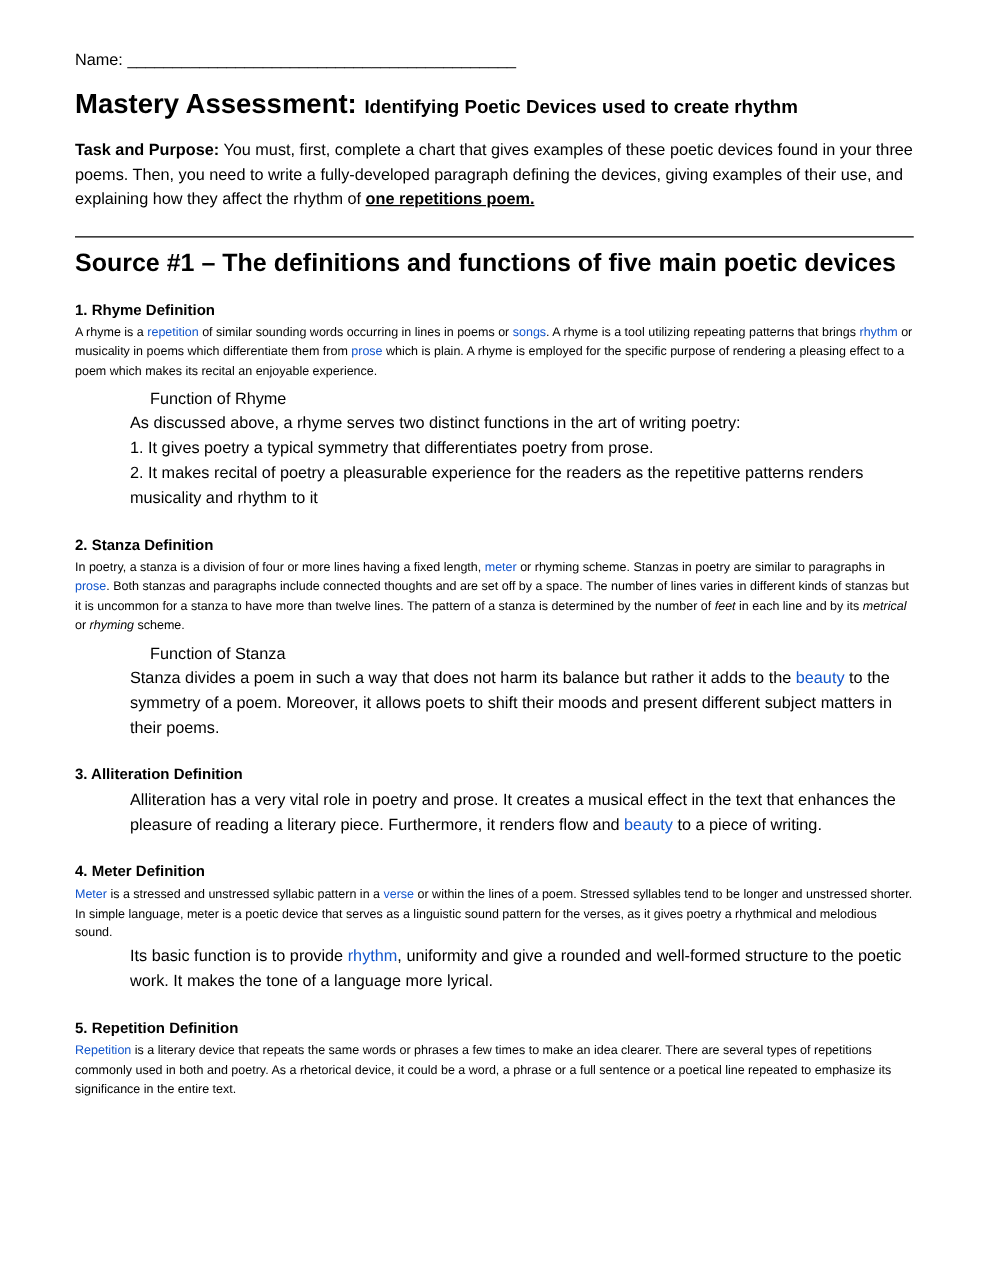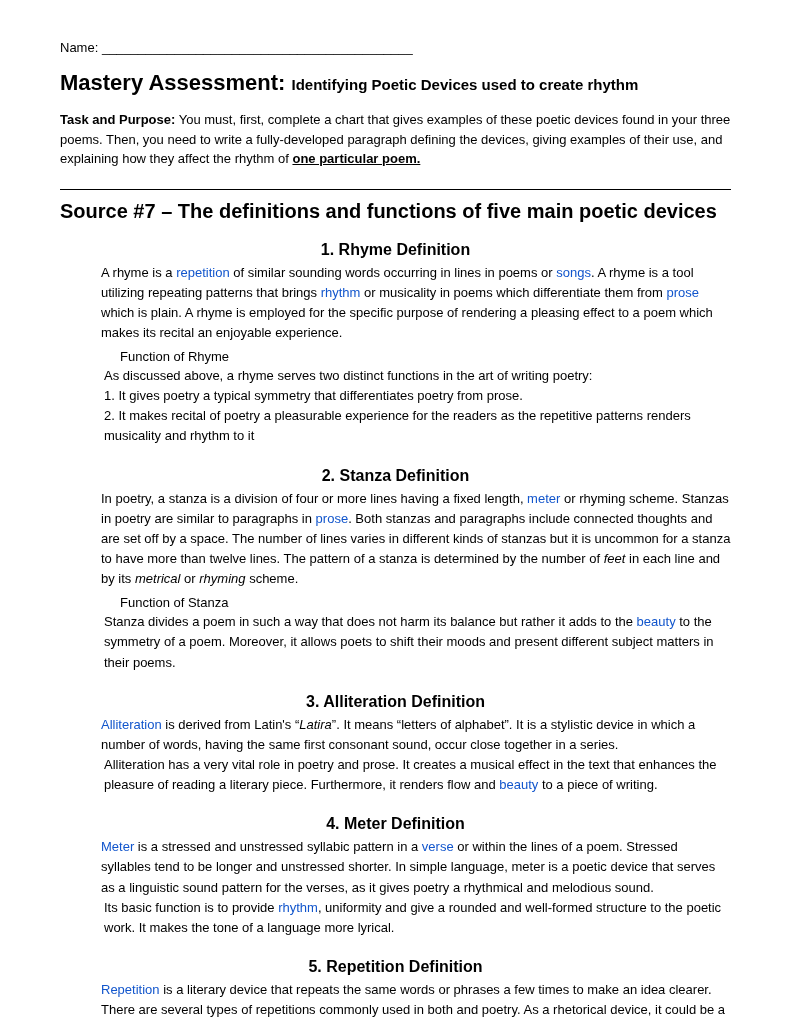--- a/index.html
+++ b/index.html
@@ -37,29 +37,27 @@
       font-size: 20px;
       font-weight: bold;
       border-top: 1px solid #000;
       padding-top: 10px;
       margin-bottom: 18px;
     }
     .section {
       margin-bottom: 20px;
     }
     .section-title {
-      font-size: 16px;
+      font-size: 12px;
       font-weight: bold;
       margin-bottom: 4px;
-      text-align: center;
     }
     .section-body {
-      font-size: 13px;
+      font-size: 10px;
       line-height: 1.55;
-      margin-left: 41px;
     }
     .function-title {
       font-size: 13px;
       font-weight: normal;
       margin-left: 60px;
       margin-top: 6px;
       margin-bottom: 2px;
     }
     .function-body {
       font-size: 13px;
@@ -86,25 +84,25 @@
   <span>Name: ___________________________________________</span>
 </div>
 
 <br>
 
 <div class="main-title">
   <span>Mastery Assessment:</span>&nbsp;<span class="subtitle">Identifying Poetic Devices used to create rhythm</span>
 </div>
 
 <div class="task-section">
-  <span class="label">Task and Purpose:</span><span>  You must, first, complete a chart that gives examples of these poetic devices found in your three poems.  Then, you need to write a fully-developed paragraph defining the devices, giving examples of their use, and explaining how they affect the rhythm of </span><span class="underline-bold">one particular poem.</span>
+  <span class="label">Task and Purpose:</span><span>  You must, first, complete a chart that gives examples of these poetic devices found in your three poems.  Then, you need to write a fully-developed paragraph defining the devices, giving examples of their use, and explaining how they affect the rhythm of </span><span class="underline-bold">one repetitions poem.</span>
 </div>
 
 <div class="source-title">
-  <span>Source #7 – The definitions and functions of five main poetic devices</span>
+  <span>Source #1 – The definitions and functions of five main poetic devices</span>
 </div>
 
 
 <div class="section">
   <div class="section-title">1. Rhyme Definition</div>
   <div class="section-body">
     A rhyme is a <span class="link-blue">repetition</span> of similar sounding words occurring in lines in poems or <span class="link-blue">songs</span>.  A rhyme is a tool utilizing repeating patterns that brings <span class="link-blue">rhythm</span> or musicality in poems which differentiate them from <span class="link-blue">prose</span> which is plain. A rhyme is employed for the specific purpose of rendering a pleasing effect to a poem which makes its recital an enjoyable experience.
   </div>
   <div class="function-title">Function of Rhyme</div>
   <div class="function-body">
@@ -122,23 +120,20 @@
   </div>
   <div class="function-title">Function of Stanza</div>
   <div class="function-body">
     Stanza divides a poem in such a way that does not harm its balance but rather it  adds to the <span class="link-blue">beauty</span> to the symmetry of a poem. Moreover, it allows poets to shift   their moods and present different subject matters in their poems.
   </div>
 </div>
 
 
 <div class="section">
   <div class="section-title">3.   Alliteration Definition</div>
-  <div class="section-body">
-    <span class="link-blue">Alliteration</span> is derived from Latin's “<span class="italic">Latira</span>”. It means “letters of alphabet”. It is a stylistic device in which a number of words, having the same first consonant sound, occur close together in a series.
-  </div>
   <div class="function-body">
     Alliteration has a very vital role in poetry and prose. It creates a musical effect in  the text that enhances the pleasure of reading a literary piece. Furthermore, it renders flow and <span class="link-blue">beauty</span> to a piece of writing.
   </div>
 </div>
 
 
 <div class="section">
   <div class="section-title">4.  Meter Definition</div>
   <div class="section-body">
     <span class="link-blue">Meter</span> is a stressed and unstressed syllabic pattern in a <span class="link-blue">verse</span> or within the lines of a poem. Stressed syllables tend to be longer and unstressed shorter. In simple language, meter is a poetic device that serves as a linguistic sound pattern for the verses, as it gives poetry a rhythmical and melodious sound.

